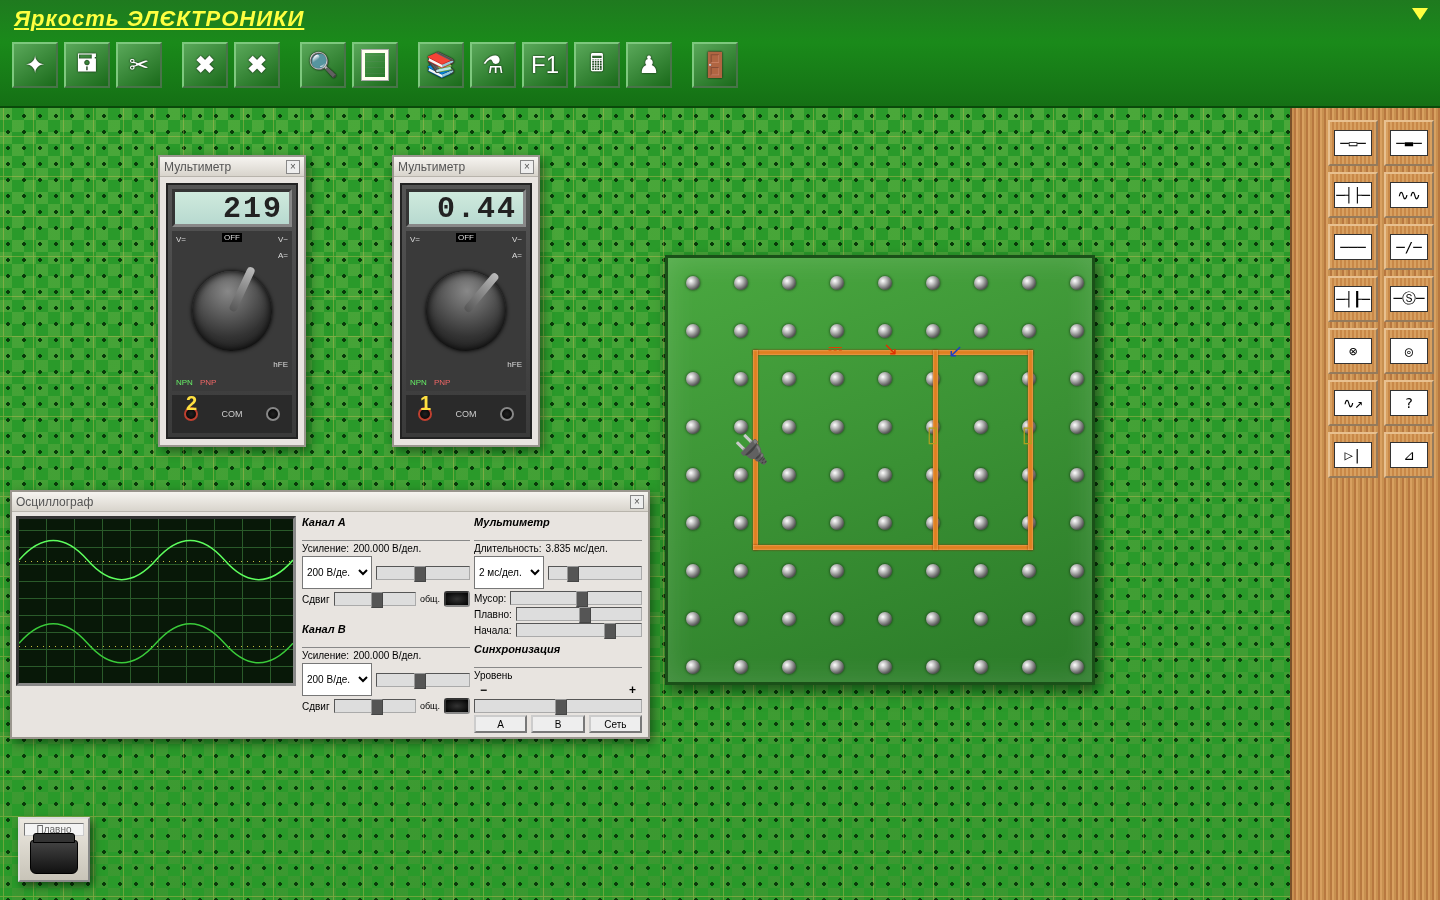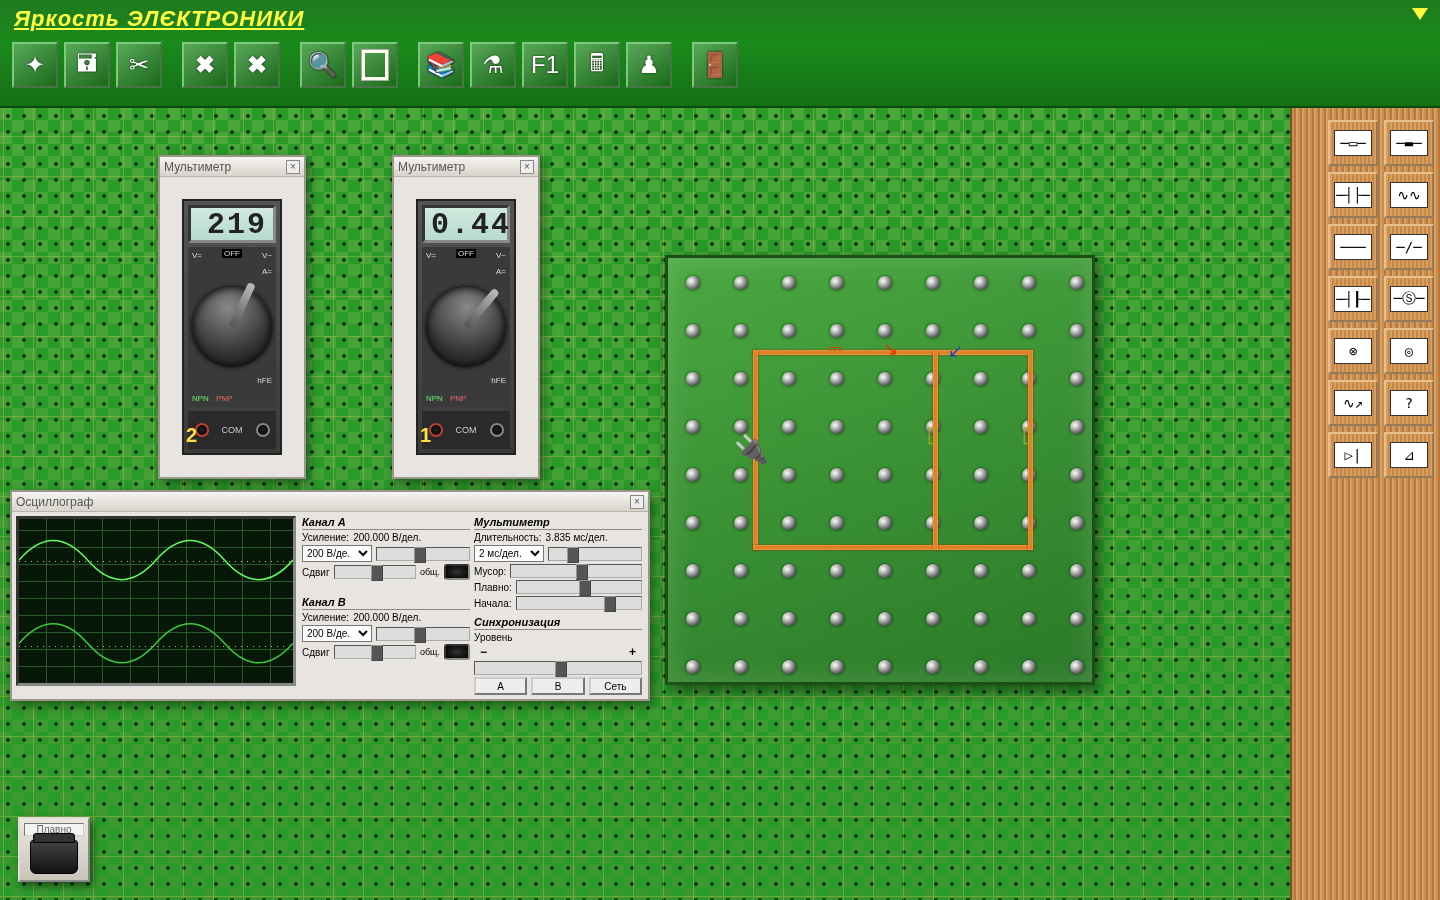--- a/index.html
+++ b/index.html
@@ -177,21 +177,21 @@
     margin-left:auto;
     width:14px;height:14px;
     border:1px solid #888;
     background:#eee;
     font-size:10px; line-height:12px; text-align:center;
     cursor:pointer;
   }
 
   
   .mm-body {
-    padding:22px;
+    padding:6px;
     background:#e8e4e0;
   }
   .mm-face {
     background:linear-gradient(#555,#3a3a3a);
     border:2px solid #222;
     padding:4px;
     display:flex; flex-direction:column; gap:4px;
   }
   .mm-lcd {
     height:38px;
@@ -275,26 +275,26 @@
   }
   .scope-controls {
     flex:1; padding:4px 6px 4px 2px;
     display:flex; gap:4px;
     font-size:11px;
   }
   .sc-col { flex:1; display:flex; flex-direction:column; gap:2px; }
   .sc-group-title {
     font-weight:bold; font-style:italic;
     border-bottom:1px solid #888;
-    padding-bottom:1px;
+    padding-bottom:12px;
   }
   .sc-row { display:flex; align-items:center; gap:4px; font-size:10px;}
   .sc-row label { white-space:nowrap; }
   .sc-select {
-    height:17px; font-size:10px; border:1px solid #777; background:#fff;
+    height:33px; font-size:10px; border:1px solid #777; background:#fff;
     flex:0 0 70px;
   }
   .sc-slider {
     flex:1; height:14px;
     background:#ddd; border:1px inset #aaa;
     position:relative;
   }
   .sc-slider .knob{
     position:absolute; top:-1px; width:12px; height:16px;
     background:#555; border:1px outset #999;

